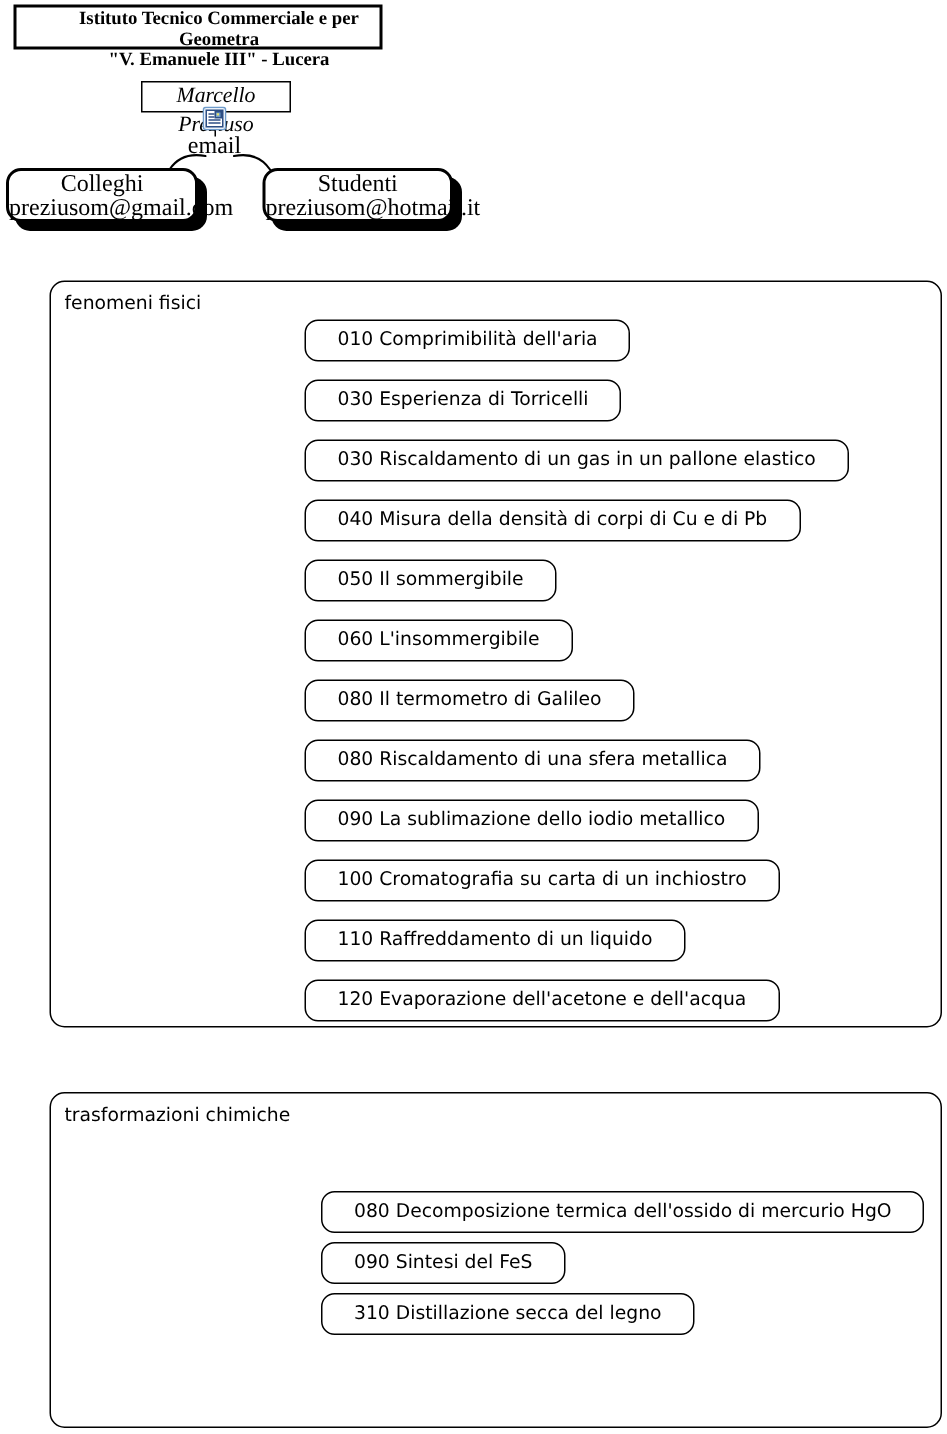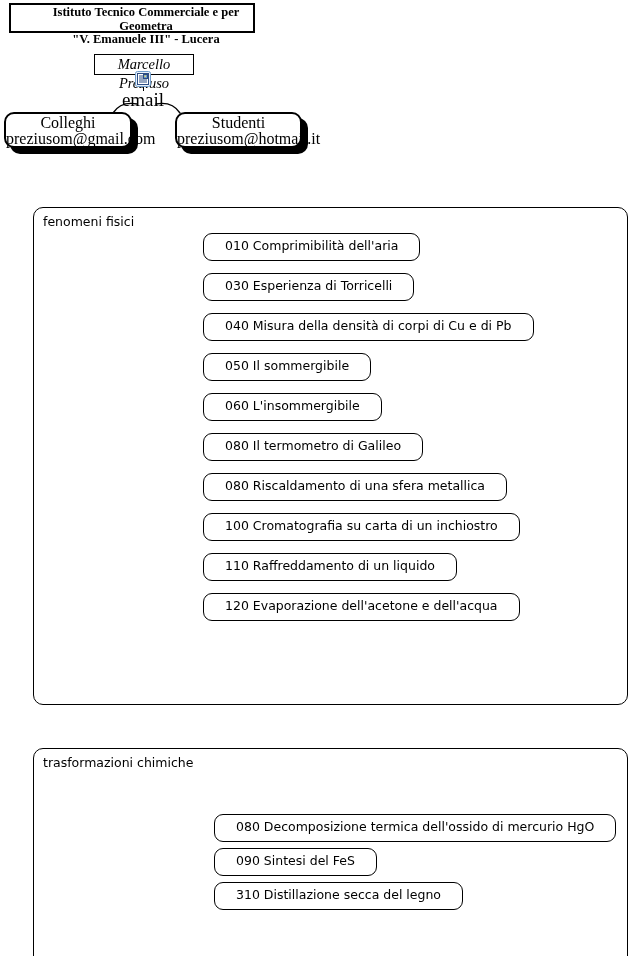--- a/index.html
+++ b/index.html
@@ -53,21 +53,21 @@
     position: absolute;
     left: 135px; top: 71px;
     width: 16px; height: 16px;
   }
   .email-label {
     position: absolute;
     left: 113px; top: 89px;
     width: 60px;
     text-align: center;
     font-family: "Liberation Serif", serif;
-    font-size: 19px;
+    font-size: 16px;
   }
   .arcs {
     position: absolute;
     left: 100px; top: 100px;
     width: 92px; height: 18px;
   }
 
   
   .contact-box {
     position: absolute;
@@ -90,21 +90,20 @@
 
   
   .section {
     position: absolute;
     left: 33px;
     width: 595px;
     box-sizing: border-box;
     border: 1.5px solid #000;
     border-radius: 10px;
     background: #fff;
-    margin-top: 20px;
   }
   .section-1 { top: 187px; height: 498px; }
   .section-2 { top: 728px; height: 224px; }
   .section-title {
     position: absolute;
     left: 9px; top: 6px;
     font-size: 12.5px;
     font-family: "DejaVu Sans", sans-serif;
   }
   .node-col {
@@ -169,25 +168,27 @@
 <div class="contact-box contact-studenti">
   <div>Studenti</div>
   <div>preziusom@hotmail.it</div>
 </div>
 
 <div class="section section-1">
   <div class="section-title">fenomeni fisici</div>
   <div class="node-col">
     <div class="node-btn">010 Comprimibilità dell'aria</div>
     <div class="node-btn">030 Esperienza di Torricelli</div>
+    <div class="node-btn">030 Riscaldamento di un gas in un pallone elastico</div>
     <div class="node-btn">040 Misura della densità di corpi di Cu e di Pb</div>
     <div class="node-btn">050 Il sommergibile</div>
     <div class="node-btn">060 L'insommergibile</div>
     <div class="node-btn">080 Il termometro di Galileo</div>
     <div class="node-btn">080 Riscaldamento di una sfera metallica</div>
+    <div class="node-btn">090 La sublimazione dello iodio metallico</div>
     <div class="node-btn">100 Cromatografia su carta di un inchiostro</div>
     <div class="node-btn">110 Raffreddamento di un liquido</div>
     <div class="node-btn">120 Evaporazione dell'acetone e dell'acqua</div>
   </div>
 </div>
 
 <div class="section section-2">
   <div class="section-title">trasformazioni chimiche</div>
   <div class="node-col">
     <div class="node-btn">080 Decomposizione termica dell'ossido di mercurio HgO</div>

